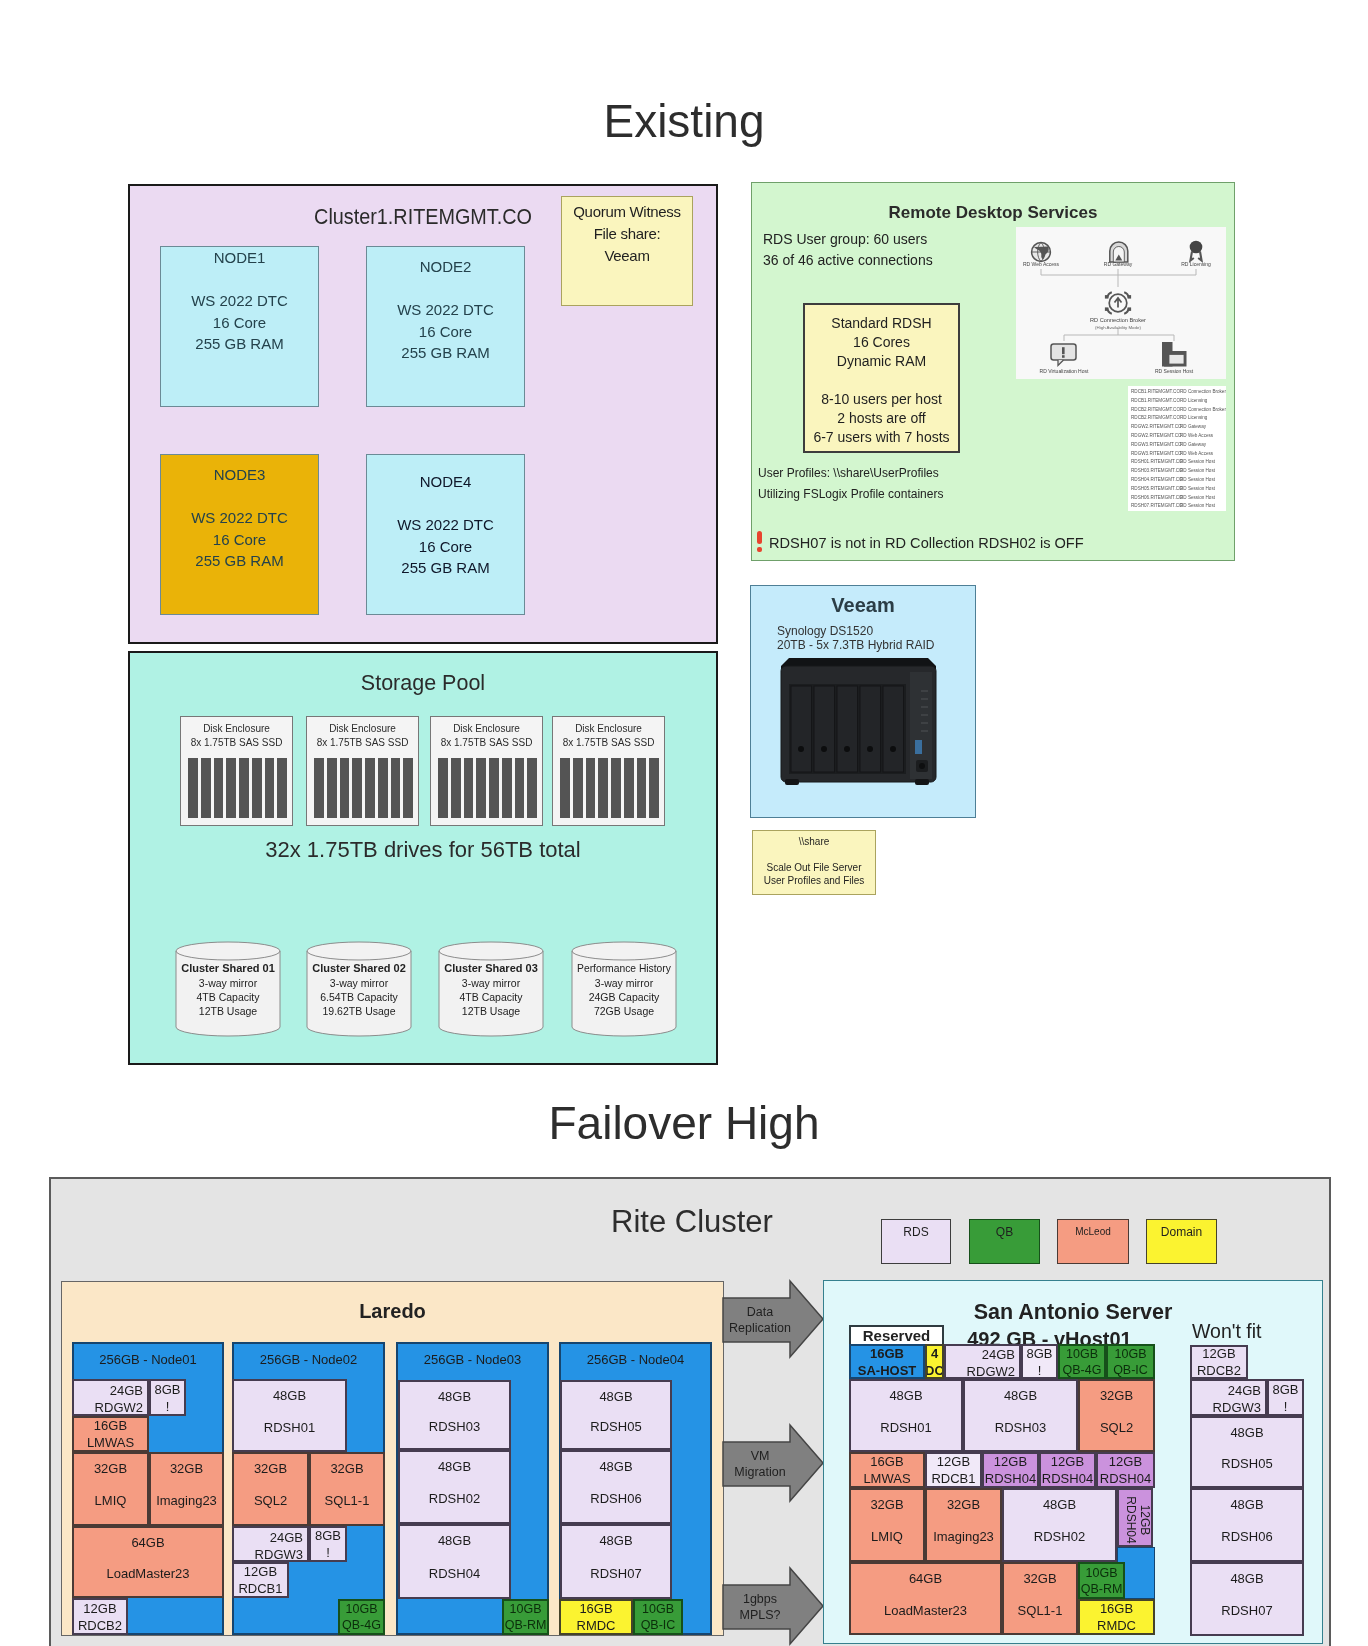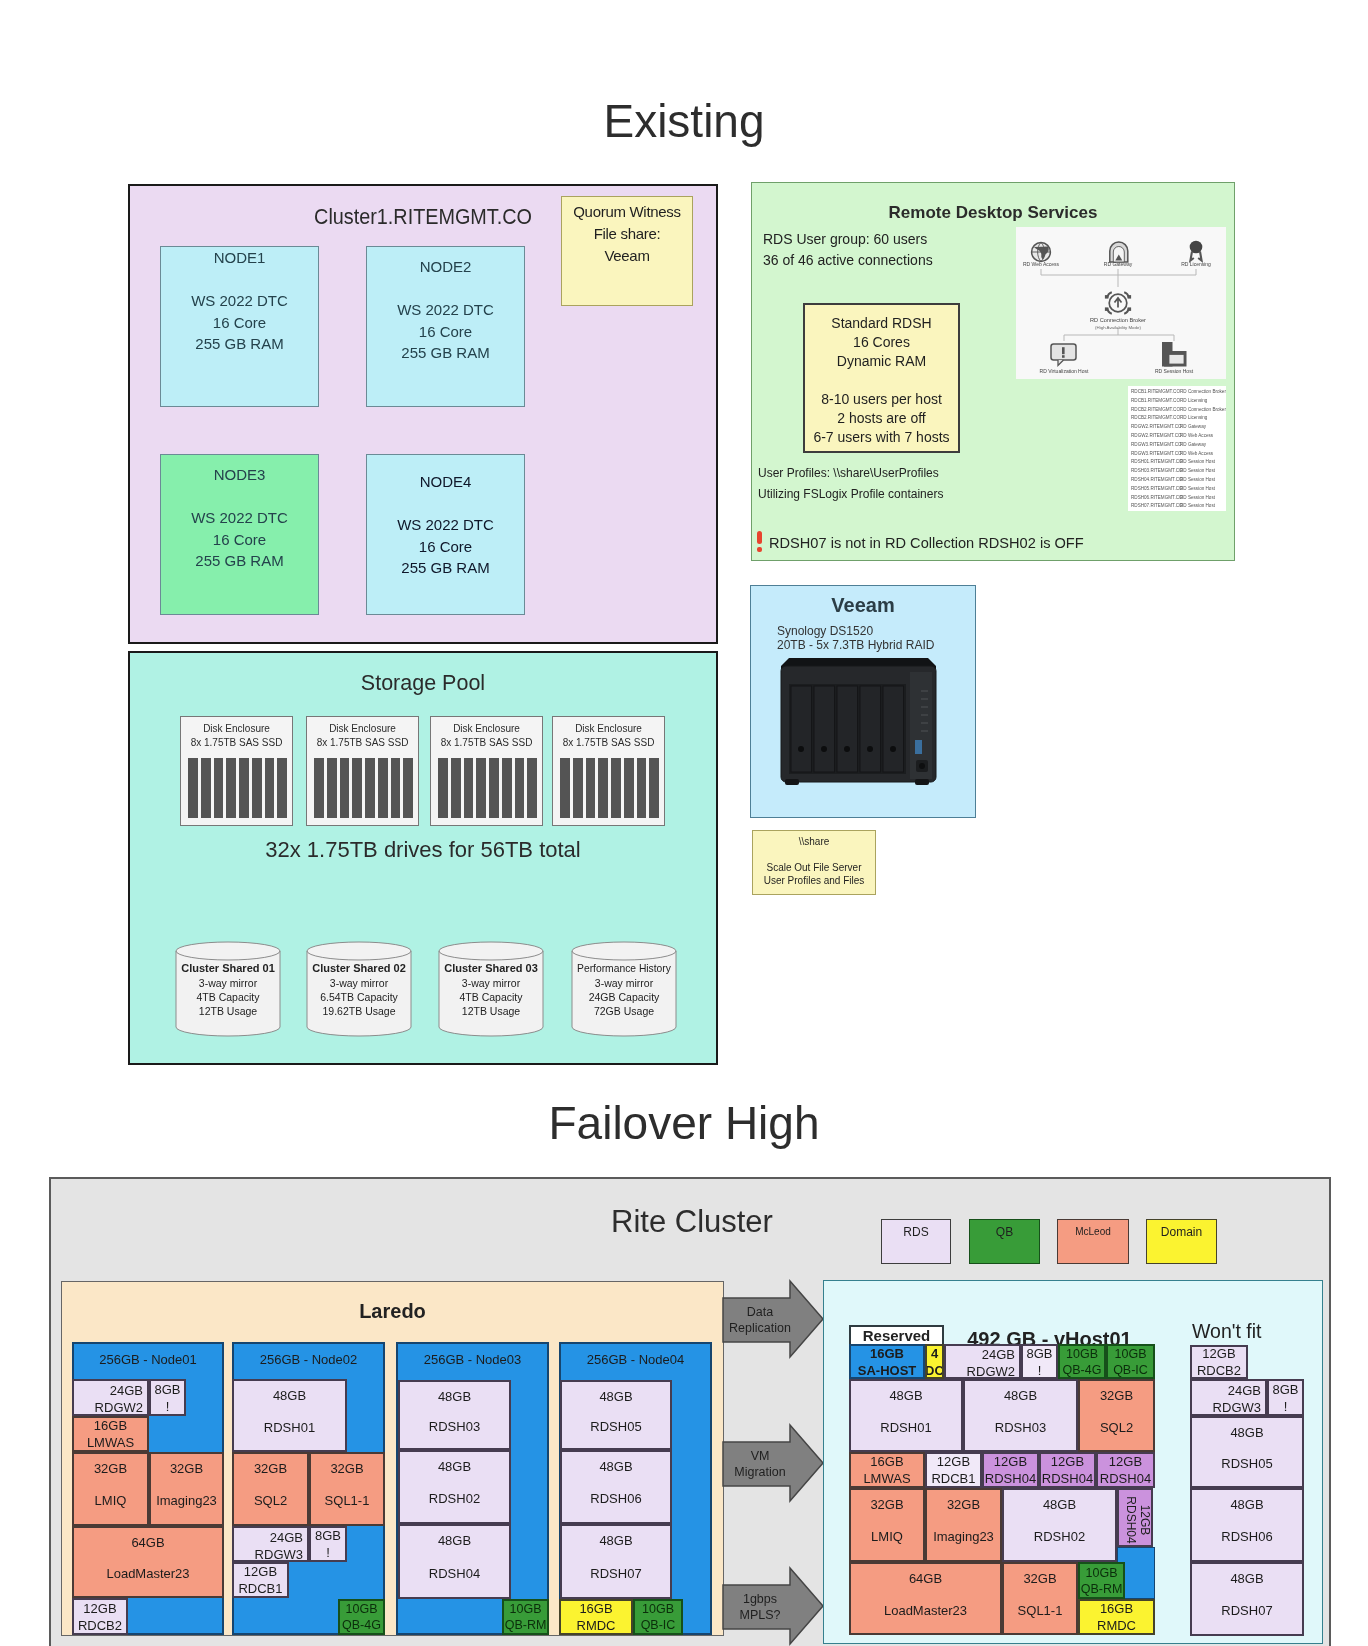--- a/index.html
+++ b/index.html
@@ -32,21 +32,21 @@
 <div class="abs cen" style="left:0;top:58px;width:1368px;font-size:46px;color:#2d2d2d;">Existing</div>
 
 <div class="box" style="left:128px;top:148px;width:590px;height:460px;background:#EBDAF2;border:2px solid #1a1a1a;"></div>
 
 <div class="abs cen" style="left:128px;top:168px;width:590px;font-size:22px;color:#2b2b2b;"><span style="display:inline-block;transform:scaleX(0.9);transform-origin:center;">Cluster1.RITEMGMT.CO</span></div>
 
 <div class="box cen" style="left:160px;top:210px;width:159px;height:161px;background:#BDEEF7;border:1.5px solid #6B8A96;color:#24424c;font-size:15px;line-height:21.5px;padding-top:0;">NODE1<br><br>WS 2022 DTC<br>16 Core<br>255 GB RAM</div>
 
 <div class="box cen" style="left:366px;top:210px;width:159px;height:161px;background:#BDEEF7;border:1.5px solid #6B8A96;color:#24424c;font-size:15px;line-height:21.5px;padding-top:9px;">NODE2<br><br>WS 2022 DTC<br>16 Core<br>255 GB RAM</div>
 
-<div class="box cen" style="left:160px;top:418px;width:159px;height:161px;background:#86efac;border:1.5px solid #6B8A96;color:#24424c;font-size:15px;line-height:21.5px;padding-top:9px;">NODE3<br><br>WS 2022 DTC<br>16 Core<br>255 GB RAM</div>
+<div class="box cen" style="left:160px;top:418px;width:159px;height:161px;background:#eab308;border:1.5px solid #6B8A96;color:#24424c;font-size:15px;line-height:21.5px;padding-top:9px;">NODE3<br><br>WS 2022 DTC<br>16 Core<br>255 GB RAM</div>
 
 <div class="box cen" style="left:366px;top:418px;width:159px;height:161px;background:#BDEEF7;border:1.5px solid #6B8A96;color:#0f172a;font-size:15px;line-height:21.5px;padding-top:16px;">NODE4<br><br>WS 2022 DTC<br>16 Core<br>255 GB RAM</div>
 
 <div class="box cen" style="left:561px;top:160px;width:132px;height:110px;background:#FAF5BE;border:1px solid #aaa35e;font-size:15px;line-height:22px;padding-top:4px;letter-spacing:-0.3px;">Quorum Witness<br>File share:<br>Veeam</div>
 
 <div class="box" style="left:128px;top:615px;width:590px;height:414px;background:#B0F2E4;border:2px solid #1a1a1a;"></div>
 
 <div class="abs cen" style="left:128px;top:635px;width:590px;font-size:21.5px;color:#2b2b2b;">Storage Pool</div>
 
 <div class="box encl" style="left:180px;top:680px;">
@@ -422,20 +422,21 @@
 
   <g>
         <polygon points="723,1549 790,1549 790,1532 823,1570 790,1608 790,1593 723,1593" fill="#808080" stroke="#454545" stroke-width="1.5"></polygon>
   <text x="760" y="1567" font-size="12.5" text-anchor="middle" fill="#1f1f1f">1gbps</text>
   <text x="760" y="1583" font-size="12.5" text-anchor="middle" fill="#1f1f1f">MPLS?</text>
       </g>
 </svg>
 
 <div class="box" style="left:823px;top:1244px;width:500px;height:364px;background:#E0F8FA;border:1px solid #35808E;"></div>
 
+<div class="abs cen" style="left:823px;top:1264px;width:500px;font-size:21.5px;font-weight:bold;color:#222;">San Antonio Server</div>
 
 <div class="abs cen" style="left:944px;top:1292px;width:211px;font-size:20px;font-weight:bold;color:#222;">492 GB - vHost01 +vHost02</div>
 
 <div class="box" style="left:849px;top:1289px;width:95px;height:54px;background:#fff;border:2px solid #2F3B40;"></div>
 <div class="abs cen" style="left:849px;top:1291px;width:95px;font-size:15px;font-weight:bold;color:#222;">Reserved</div>
 
 <div class="box blu sm flexc" style="left:849px;top:1308px;width:76px;height:35px;font-weight:bold;">16GB<br>SA-HOST</div>
 
 <div class="box yel sm flexc" style="left:925px;top:1308px;width:19px;height:35px;font-weight:bold;overflow:hidden;">4<br>DC</div>
 

